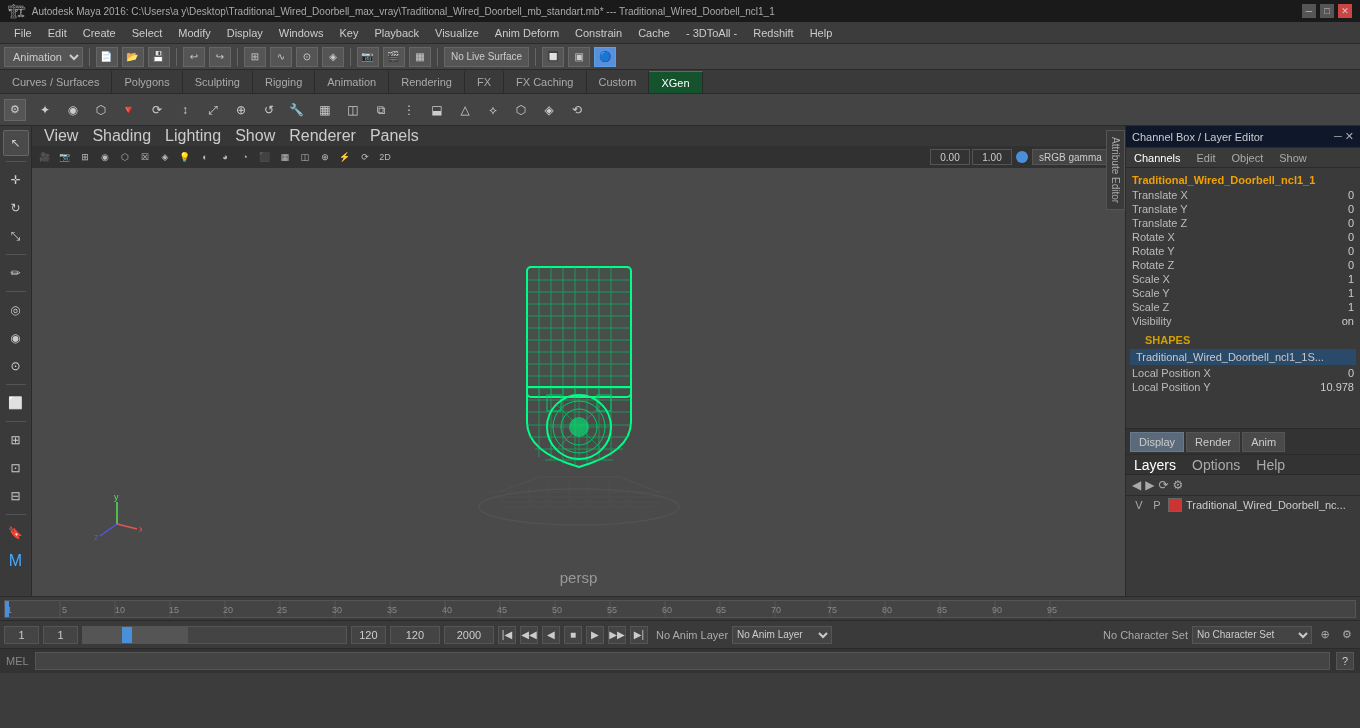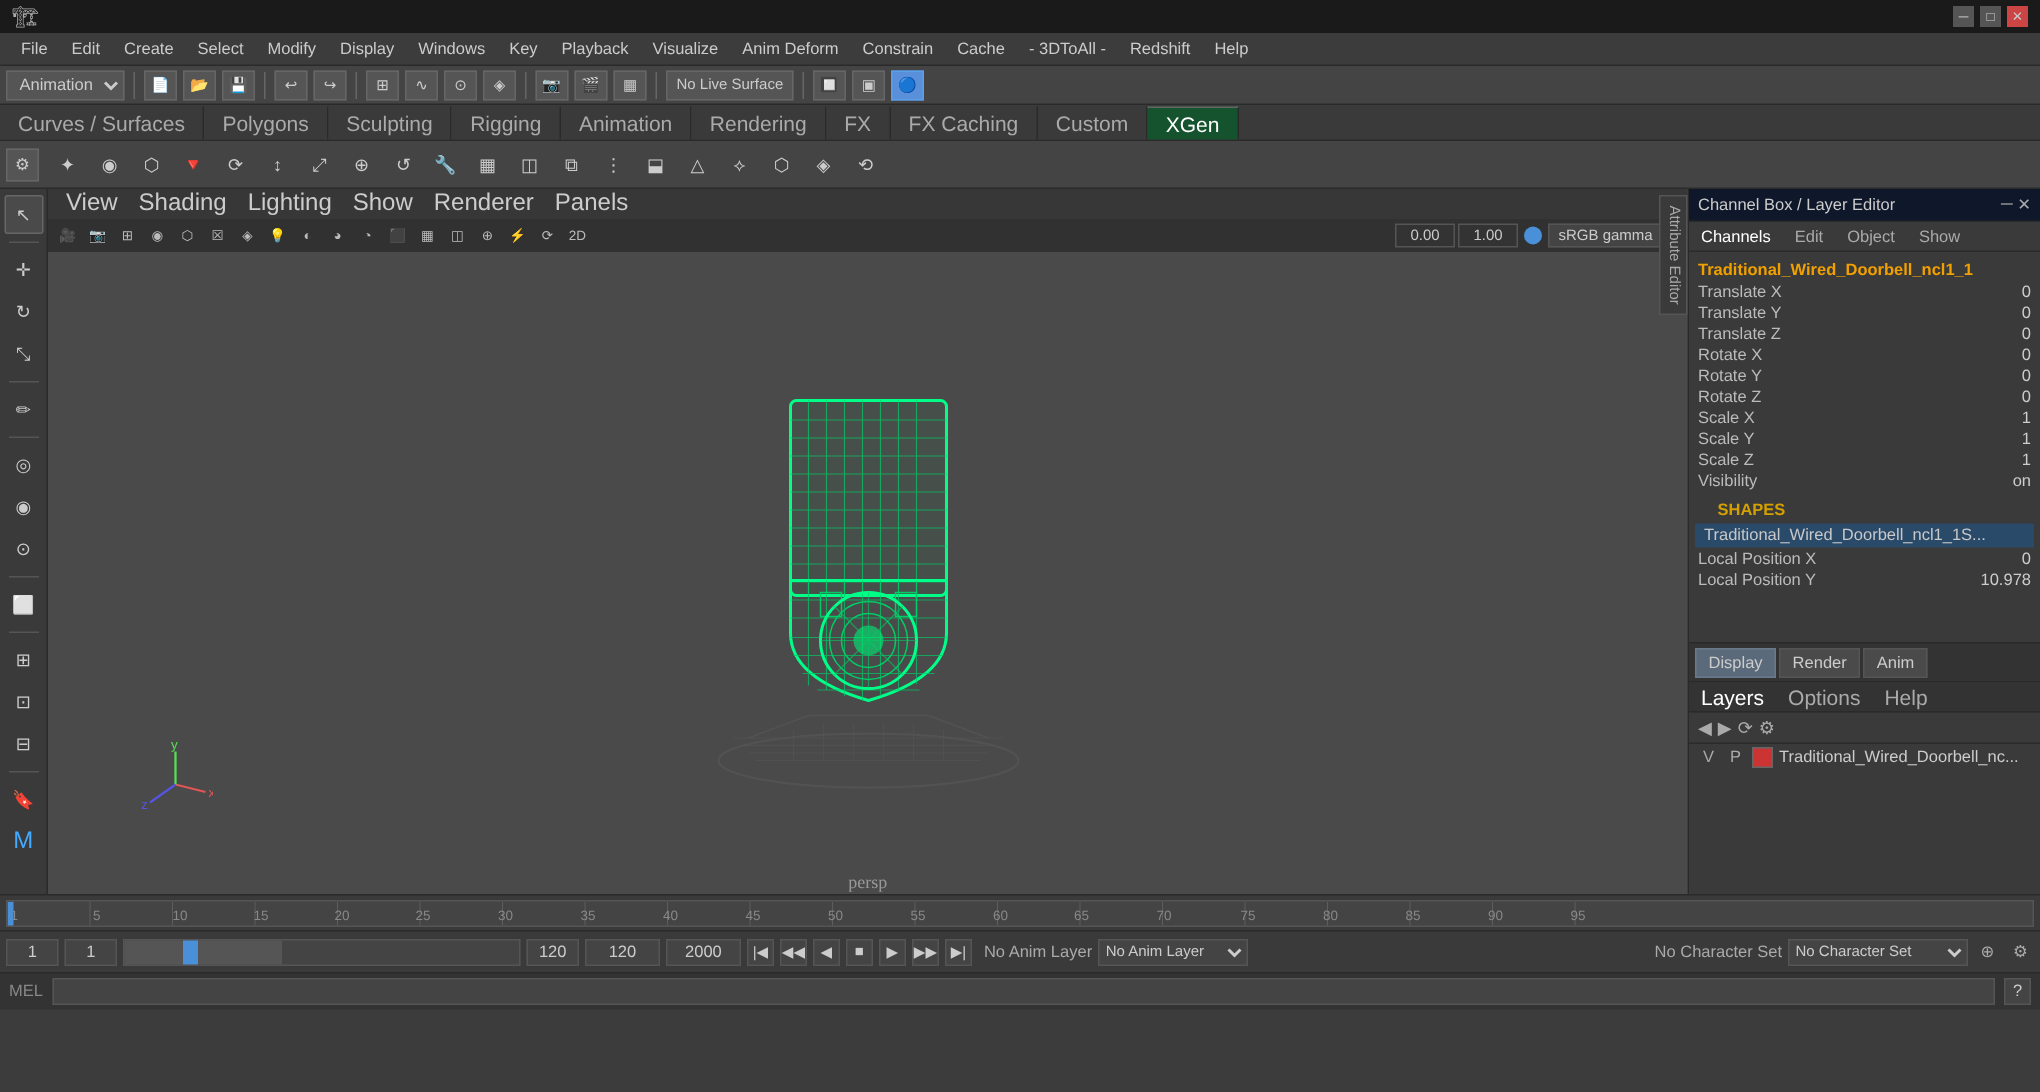--- a/index.html
+++ b/index.html
@@ -120,21 +120,21 @@
     #tab-bar {
       width: 100%;
       height: 24px;
       background: #3a3a3a;
       display: flex;
       align-items: flex-end;
       border-bottom: 1px solid #2a2a2a;
     }
     .tab {
       padding: 4px 12px;
-      font-size: 14px;
+      font-size: 11px;
       cursor: pointer;
       color: #aaa;
       background: #3a3a3a;
       border-right: 1px solid #2a2a2a;
       height: 22px;
       display: flex;
       align-items: center;
     }
     .tab.active {
       background: #14532d;
@@ -591,20 +591,21 @@
       padding: 6px 3px;
       z-index: 20;
     }
   </style>
 </head>
 <body>
 
 <div id="title-bar">
   <div id="title-bar-left">
     <span style="font-size:14px;">🏗</span>
+    <span style="font-size:10px; color:#aaa;">Autodesk Maya 2016: C:\Users\a y\Desktop\Traditional_Wired_Doorbell_max_vray\Traditional_Wired_Doorbell_mb_standart.mb* --- Traditional_Wired_Doorbell_ncl1_1</span>
   </div>
   <div id="title-bar-controls">
     <div class="win-btn">─</div>
     <div class="win-btn">□</div>
     <div class="win-btn" style="background:#c44;">✕</div>
   </div>
 </div>
 
 <div id="menu-bar">
   <span class="menu-item">File</span>
@@ -841,21 +842,21 @@
           <line x1="25" y1="30" x2="45" y2="35" stroke="#e05555" stroke-width="1.5"></line>
           <text x="47" y="38" font-size="9" fill="#e05555">x</text>
           <line x1="25" y1="30" x2="25" y2="8" stroke="#55e055" stroke-width="1.5"></line>
           <text x="22" y="6" font-size="9" fill="#55e055">y</text>
           <line x1="25" y1="30" x2="8" y2="42" stroke="#5555e0" stroke-width="1.5"></line>
           <text x="2" y="46" font-size="9" fill="#5555e0">z</text>
         </svg>
       </div>
     </div>
 
-    <div id="viewport-label" style="position:absolute; bottom:0; left:50%; transform:translateX(-50%); color:#999; font-size:12px;font-family:Liberation Serif, serif;">persp</div>
+    <div id="viewport-label" style="position:absolute; bottom:10px; left:50%; transform:translateX(-50%); color:#999; font-size:15px;">persp</div>
 
   </div>
 
   <div id="right-panel">
 
     <div id="channel-box-header">
       <span>Channel Box / Layer Editor</span>
       <div style="display:flex; gap:3px;">
         <div style="cursor:pointer; color:#aaa;">─</div>
         <div style="cursor:pointer; color:#aaa;">✕</div>

